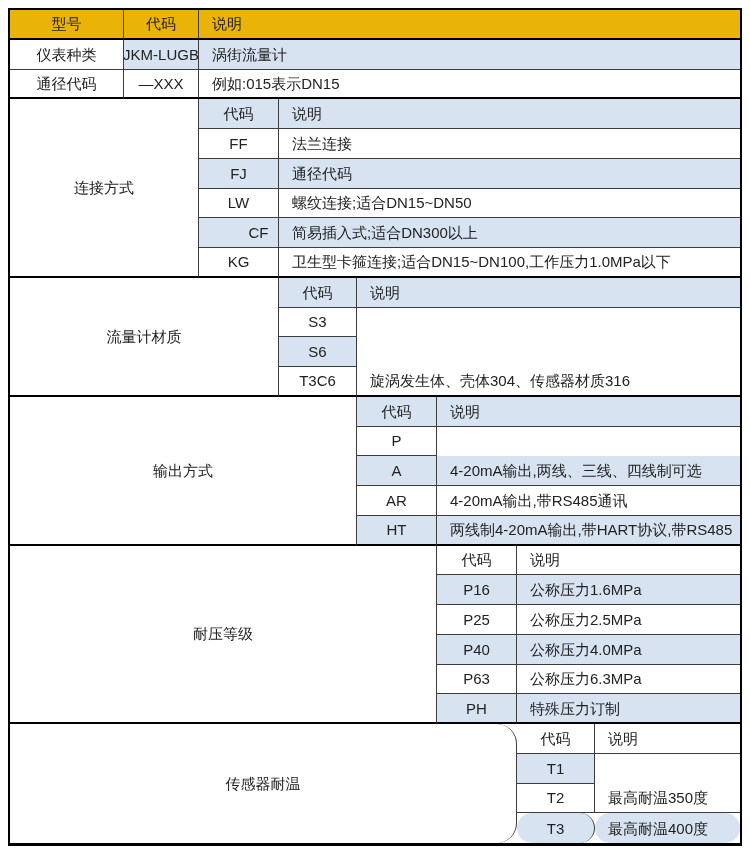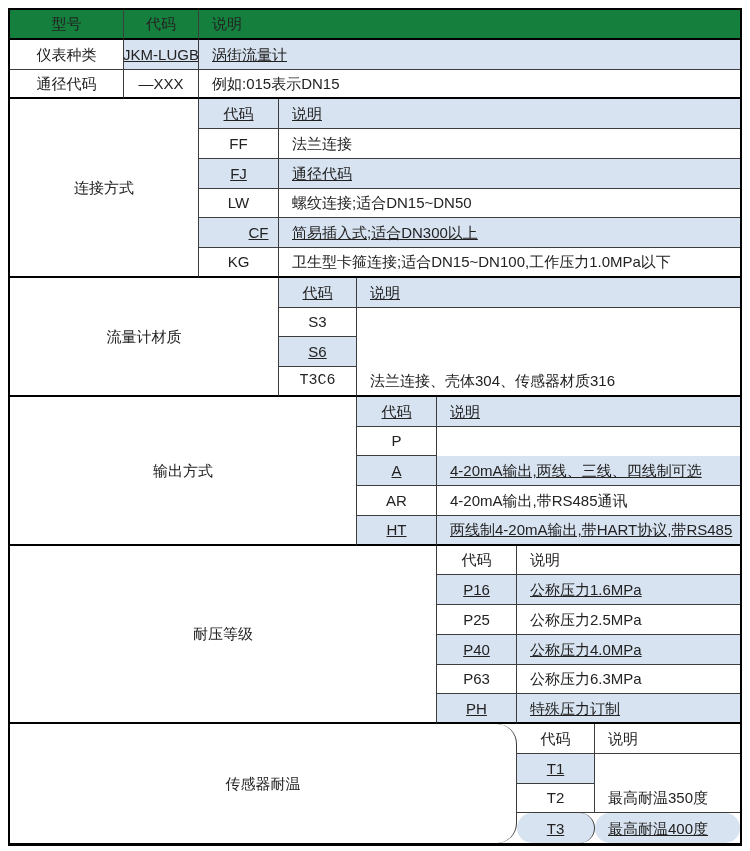--- a/index.html
+++ b/index.html
@@ -37,22 +37,22 @@
     align-items: center;
     font-size: 15px;
     color: #222222;
     white-space: nowrap;
     overflow: hidden;
     background: #ffffff;
     line-height: 1;
   }
   .c { justify-content: center; }
   .l { padding-left: 13px; justify-content: flex-start; }
-  .hdr { background: #15803d; }
-  .stripe { background: #d8e3f1; text-decoration: underline; }
+  .hdr { background: #eab308; }
+  .stripe { background: #d8e3f1; }
   .nobr { border-right: none; }
   .nobb { border-bottom: none; border-radius: 20px; }
   .thick { border-bottom: 2px solid #000000; }
 </style>
 </head>
 <body>
 
 <div class="page">
   <div class="model-table">
       <div class="cell hdr c thick" style="grid-area: 1 / 1 / 2 / 2;">型号</div>
@@ -75,22 +75,22 @@
       <div class="cell l nobr" style="grid-area: 7 / 4 / 8 / 9;">螺纹连接;适合DN15~DN50</div>
       <div class="cell c stripe" style="grid-area: 8 / 3 / 9 / 4; padding-left: 40px;">CF</div>
       <div class="cell l stripe nobr" style="grid-area: 8 / 4 / 9 / 9;">简易插入式;适合DN300以上</div>
       <div class="cell c thick" style="grid-area: 9 / 3 / 10 / 4;">KG</div>
       <div class="cell l thick nobr" style="grid-area: 9 / 4 / 10 / 9;">卫生型卡箍连接;适合DN15~DN100,工作压力1.0MPa以下</div>
       <div class="cell c thick" style="grid-area: 10 / 1 / 14 / 4;">流量计材质</div>
       <div class="cell c stripe" style="grid-area: 10 / 4 / 11 / 5;">代码</div>
       <div class="cell l stripe nobr" style="grid-area: 10 / 5 / 11 / 9;">说明</div>
       <div class="cell c" style="grid-area: 11 / 4 / 12 / 5;">S3</div>
       <div class="cell c stripe" style="grid-area: 12 / 4 / 13 / 5;">S6</div>
-      <div class="cell c thick" style="grid-area: 13 / 4 / 14 / 5; font-family: Liberation Mono, monospace;">T3C6</div>
-      <div class="cell l thick nobr" style="grid-area: 13 / 5 / 14 / 9;">法兰连接、壳体304、传感器材质316</div>
+      <div class="cell c thick" style="grid-area: 13 / 4 / 14 / 5;">T3C6</div>
+      <div class="cell l thick nobr" style="grid-area: 13 / 5 / 14 / 9;">旋涡发生体、壳体304、传感器材质316</div>
       <div class="cell c thick" style="grid-area: 14 / 1 / 19 / 5;">输出方式</div>
       <div class="cell c stripe" style="grid-area: 14 / 5 / 15 / 6;">代码</div>
       <div class="cell l stripe nobr" style="grid-area: 14 / 6 / 15 / 9;">说明</div>
       <div class="cell c" style="grid-area: 15 / 5 / 16 / 6;">P</div>
       <div class="cell c stripe" style="grid-area: 16 / 5 / 17 / 6;">A</div>
       <div class="cell l stripe nobr" style="grid-area: 16 / 6 / 17 / 9;">4-20mA输出,两线、三线、四线制可选</div>
       <div class="cell c" style="grid-area: 17 / 5 / 18 / 6;">AR</div>
       <div class="cell l nobr" style="grid-area: 17 / 6 / 18 / 9;">4-20mA输出,带RS485通讯</div>
       <div class="cell c stripe thick" style="grid-area: 18 / 5 / 19 / 6;">HT</div>
       <div class="cell l stripe thick nobr" style="grid-area: 18 / 6 / 19 / 9;">两线制4-20mA输出,带HART协议,带RS485</div>

